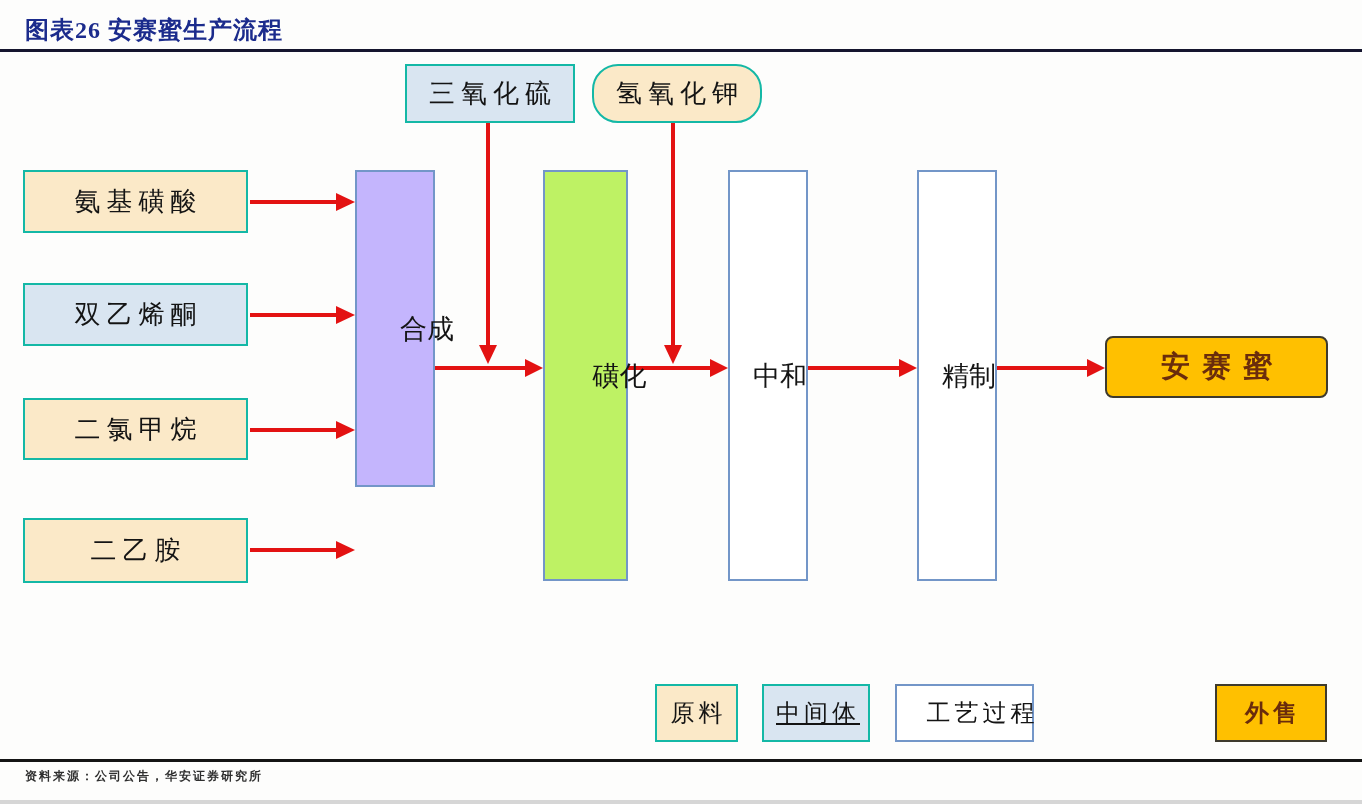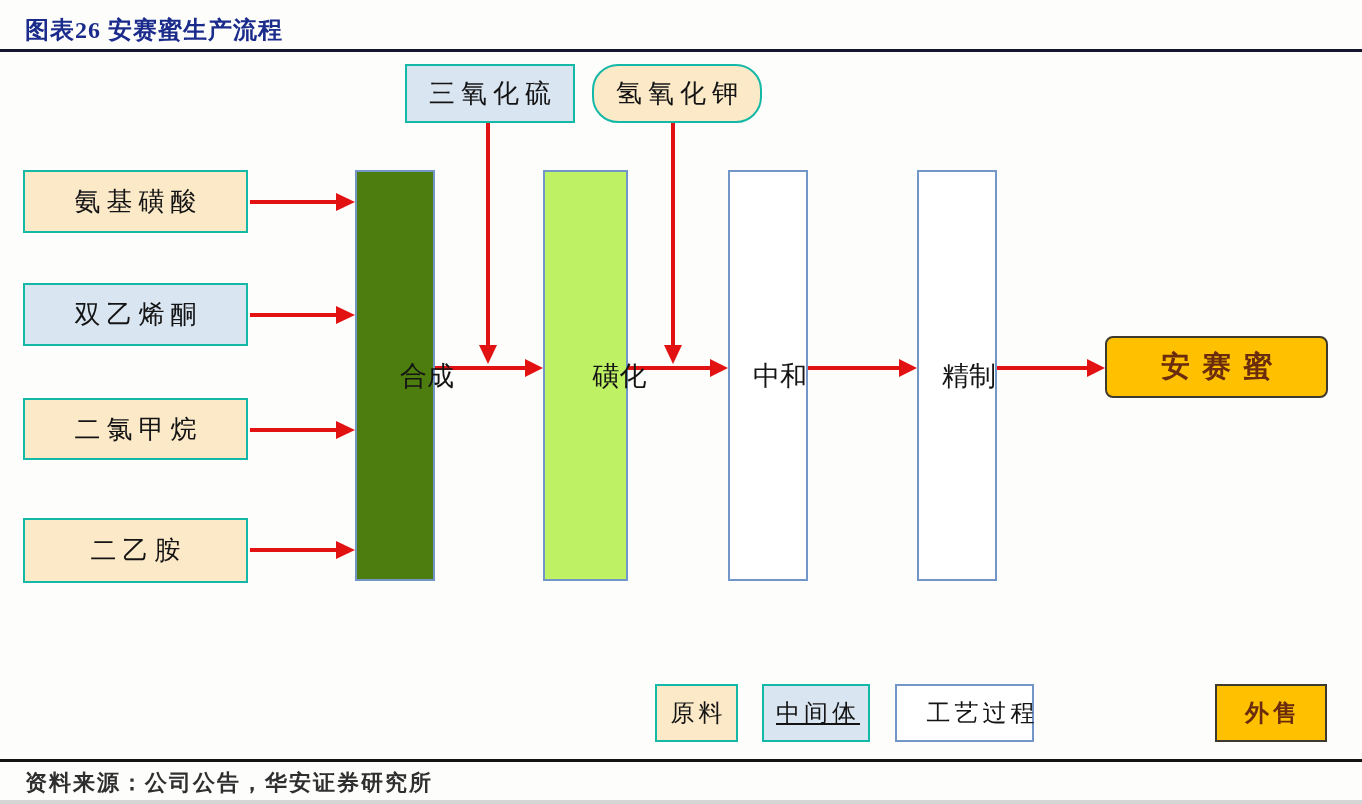--- a/index.html
+++ b/index.html
@@ -83,21 +83,21 @@
     position: absolute;
     left: 0; right: 0;
     top: 759px;
     height: 3px;
     background: #141414;
   }
   .source-text {
     position: absolute;
     left: 25px;
     top: 768px;
-    font-size: 22px;
+    font-size: 12px;
     font-weight: bold;
     color: #2f2f2f;
     letter-spacing: 2px;
     white-space: nowrap;
   }
   .bottom-rule {
     position: absolute;
     left: 0; right: 0;
     top: 800px;
     height: 4px;
@@ -159,21 +159,21 @@
   </svg>
 
   <div class="box" style="left: 23px; top: 170px; width: 225px; height: 63px; background: rgb(251, 233, 200);">氨基磺酸</div>
   <div class="box" style="left: 23px; top: 283px; width: 225px; height: 63px; background: rgb(217, 229, 241);">双乙烯酮</div>
   <div class="box" style="left: 23px; top: 398px; width: 225px; height: 62px; background: rgb(251, 233, 200);">二氯甲烷</div>
   <div class="box" style="left: 23px; top: 518px; width: 225px; height: 65px; background: rgb(251, 233, 200); text-align: right;">二乙胺</div>
 
   <div class="box" style="left: 405px; top: 64px; width: 170px; height: 59px; background: rgb(217, 229, 241);">三氧化硫</div>
   <div class="box" style="left: 592px; top: 64px; width: 170px; height: 59px; background: rgb(251, 233, 200); border-radius: 26px;">氢氧化钾</div>
 
-  <div class="box process-box" style="left: 355px; top: 170px; width: 80px; height: 411px; background: #4d7c0f; padding-left: 40px;">
+  <div class="box process-box" style="left: 355px; top: 170px; width: 80px; height: 317px; background: #c4b5fd; padding-left: 40px;">
     <div class="vlabel">合成</div>
   </div>
   <div class="box process-box" style="left: 543px; top: 170px; width: 85px; height: 411px; background: #bef264; padding-left: 44px;">
     <div class="vlabel">磺化</div>
   </div>
   <div class="box process-box" style="left: 728px; top: 170px; width: 80px; height: 411px; background: rgb(255, 255, 255);">
     <div class="vlabel">中和</div>
   </div>
   <div class="box process-box" style="left: 917px; top: 170px; width: 80px; height: 411px; background: rgb(255, 255, 255);">
     <div class="vlabel">精制</div>

